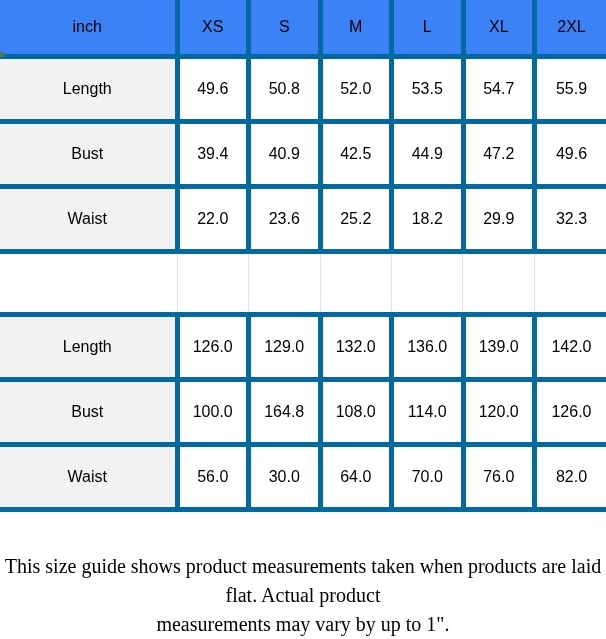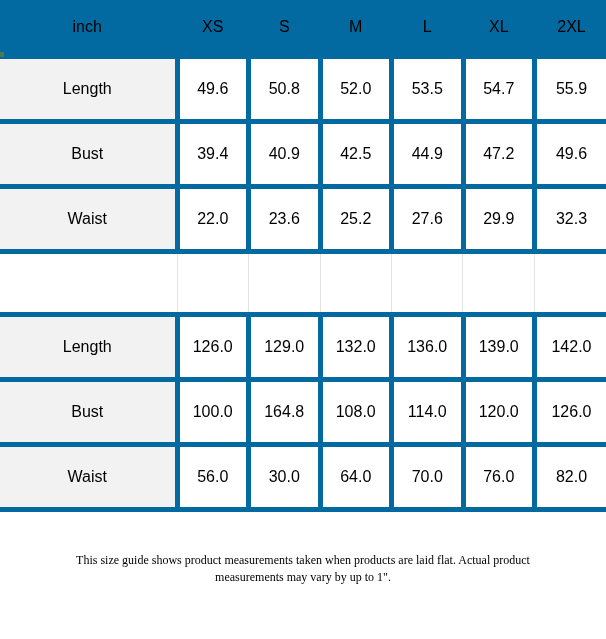--- a/index.html
+++ b/index.html
@@ -9,37 +9,37 @@
   }
   table.size-table{
     border-collapse:collapse;table-layout:fixed;width:606px;
   }
   .size-table td{
     border:5px solid #0369a1;
     text-align:center;vertical-align:middle;
     font-size:16px;color:#000000;padding:0;
     overflow:hidden;white-space:nowrap;
   }
-  .size-table td.hdr{background:#0369a1;height:54px;}
+  .size-table td.hdr{background:#3b82f6;height:54px;}
   .size-table tr.data td{height:60px;background:#ffffff;}
   .size-table tr.data td.lbl{background:#f2f2f2;}
   .size-table tr td:first-child{border-left:none;}
   .size-table tr td:last-child{border-right:none;}
   table.no-top tr:first-child td{border-top:none;}
 
   .gap{height:58px;display:flex;background:#ffffff;}
   .gap .gcol{box-sizing:border-box;border-right:1px solid #e3e3e3;height:100%;}
   .gap .gcol:last-child{border-right:none;}
   .gc0{width:178px;}
   .gc{width:71.4px;}
 
   .footer{
     margin-top:40px;text-align:center;
     font-family:"Liberation Serif",serif;
-    font-size:12px;line-height:1.45;color:#000000;
+    font-size:20px;line-height:1.45;color:#000000;
   }
   .artifact{
     position:absolute;left:0;top:52px;width:4px;height:5px;
     background:#4c7a4c;
   }
 </style>
 </head>
 <body>
 
 <div class="sheet">
@@ -80,21 +80,21 @@
       <td>42.5</td>
       <td>44.9</td>
       <td>47.2</td>
       <td>49.6</td>
     </tr>
     <tr class="data">
       <td class="lbl">Waist</td>
       <td>22.0</td>
       <td>23.6</td>
       <td>25.2</td>
-      <td>27.6</td>
+      <td>18.2</td>
       <td>29.9</td>
       <td>32.3</td>
     </tr>
   </tbody>
     </table>
 
   <div class="gap">
     <div class="gcol gc0"></div>
     <div class="gcol gc"></div>
     <div class="gcol gc"></div>

